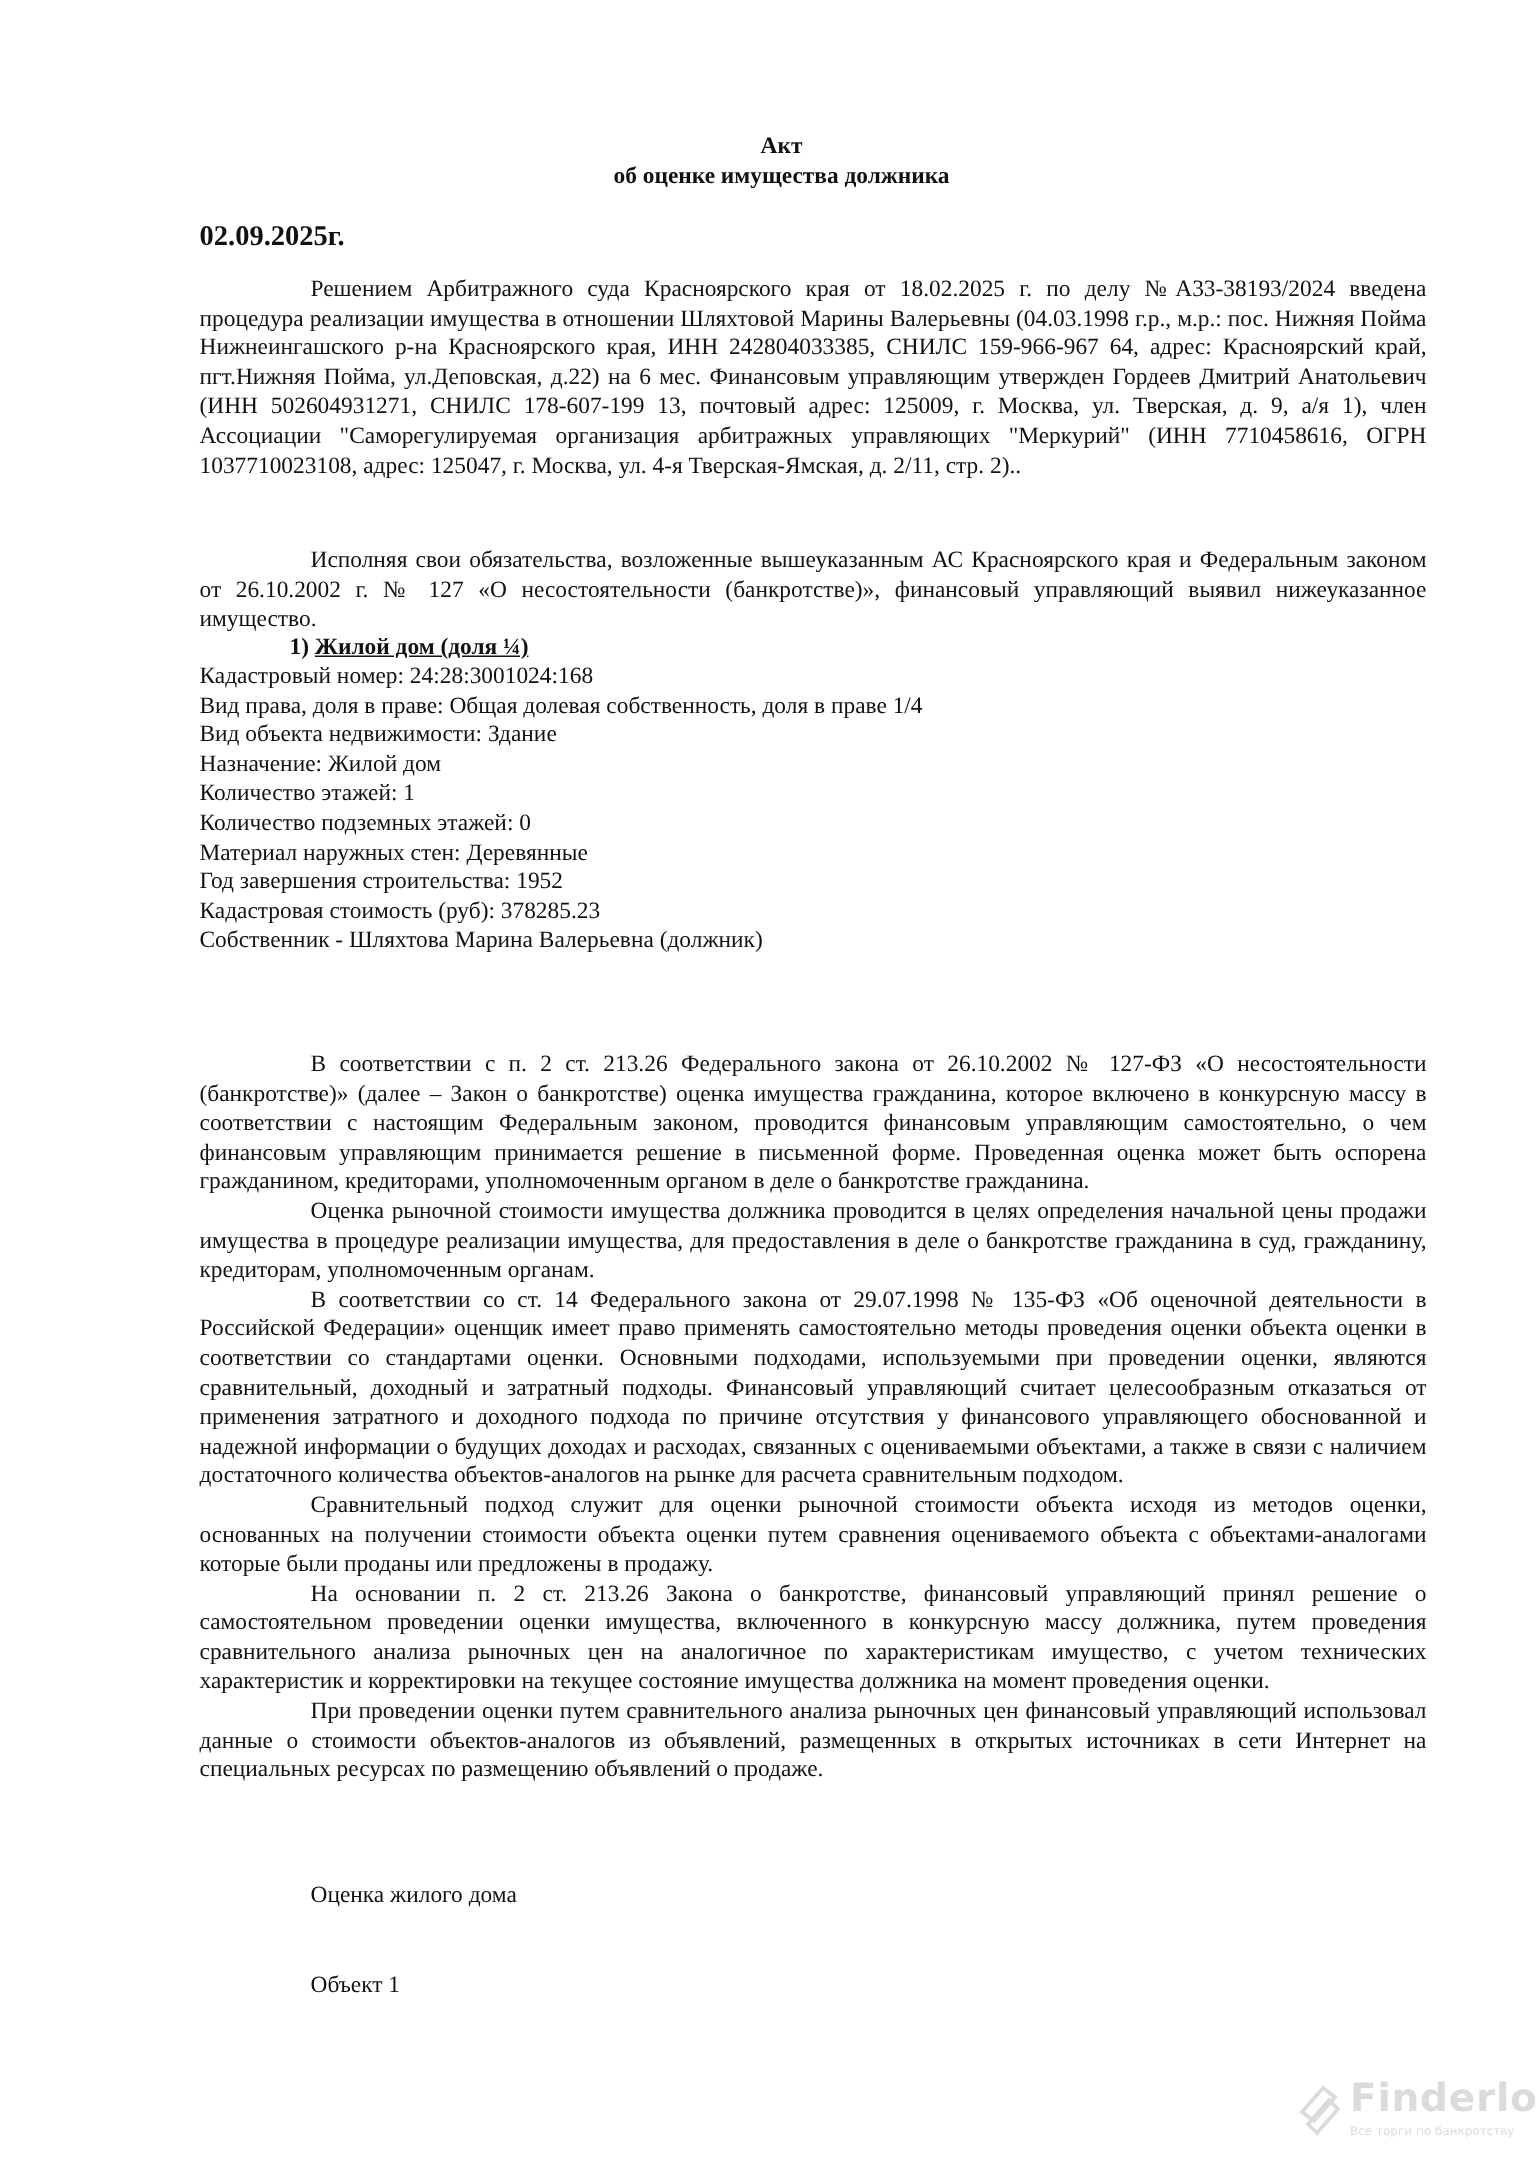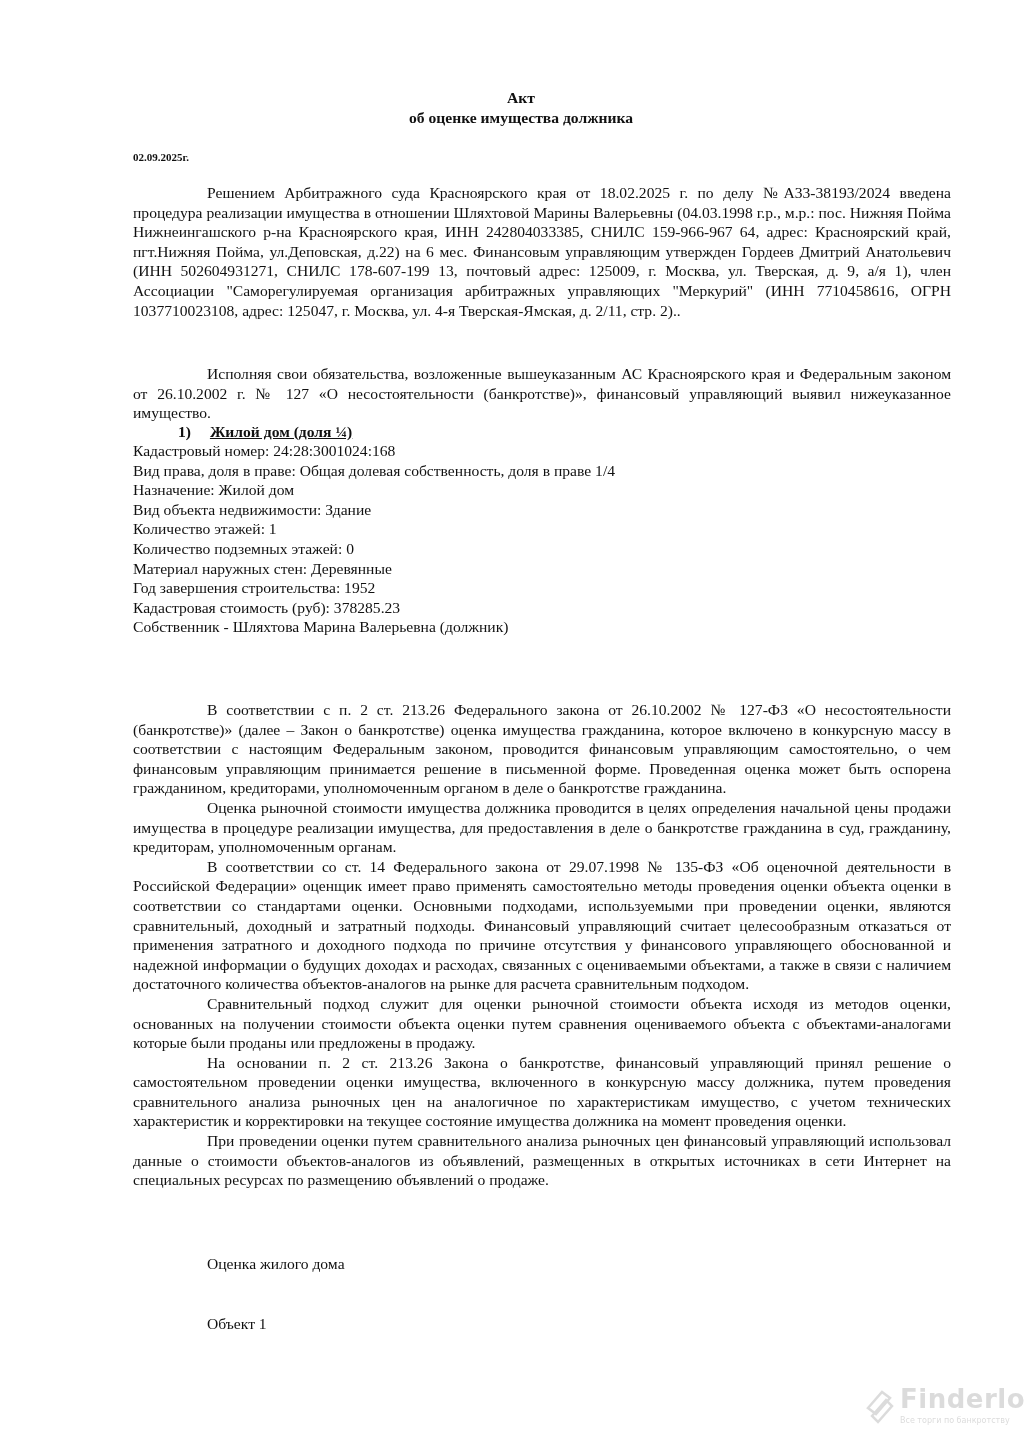--- a/index.html
+++ b/index.html
@@ -6,24 +6,24 @@
     body { width: 1024px; height: 1448px; position: relative; overflow: hidden; }
     .page {
       position: absolute; left: 0; top: 0; width: 1024px; height: 1448px;
       background: #ffffff; color: #111111;
       font-family: "Liberation Serif", "DejaVu Serif", serif;
       font-size: 15.6px; line-height: 19.6px;
     }
     .title { position: absolute; left: 17px; width: 936px; text-align: center; font-weight: bold; font-size: 15.6px; margin-left: 36px; }
     .t1 { top: 88px; }
     .t2 { top: 108px; }
-    .date { position: absolute; left: 133px; top: 148px; font-weight: bold; font-size: 11px; }
+    .date { position: absolute; left: 133px; top: 148px; font-weight: bold; font-size: 19px; }
     .block { position: absolute; left: 133px; width: 818px; }
     .para { text-align: justify; text-indent: 74px; margin: 0; }
-    .item-heading { position: absolute; left: 178px; top: 422px; font-weight: bold; }
+    .item-heading { position: absolute; left: 178px; top: 422px; font-weight: bold; text-align: right; }
     .item-heading .num { display: inline-block; width: 28px; }
     .item-heading .label { text-decoration: underline; }
     .props { position: absolute; left: 133px; top: 441px; width: 818px; }
     .props .row { margin: 0; white-space: nowrap; }
     .indent-line { position: absolute; left: 207px; }
     .watermark {
       position: absolute; left: 858px; top: 1380px; width: 166px; height: 60px;
       opacity: 0.35; color: #9a9a9a; font-family: "DejaVu Sans", sans-serif;
     }
     .watermark .wm-logo { position: absolute; left: 4px; top: 6px; width: 34px; height: 40px; }
@@ -49,22 +49,22 @@
   </div>
 
   <div class="item-heading">
     <span class="num">1)</span>
     <span class="label">Жилой дом (доля ¼)</span>
   </div>
 
   <div class="props">
     <p class="row">Кадастровый номер: 24:28:3001024:168</p>
     <p class="row">Вид права, доля в праве: Общая долевая собственность, доля в праве 1/4</p>
+    <p class="row">Вид объекта недвижимости: Здание</p>
     <p class="row">Назначение: Жилой дом</p>
-    <p class="row">Вид объекта недвижимости: Здание</p>
     <p class="row">Количество этажей: 1</p>
     <p class="row">Количество подземных этажей: 0</p>
     <p class="row">Материал наружных стен: Деревянные</p>
     <p class="row">Год завершения строительства: 1952</p>
     <p class="row">Кадастровая стоимость (руб): 378285.23</p>
     <p class="row">Собственник - Шляхтова Марина Валерьевна (должник)</p>
   </div>
 
   <div class="block" style="top:700px;">
     <p class="para">В соответствии с п. 2 ст. 213.26 Федерального закона от 26.10.2002 № 127-ФЗ «О несостоятельности (банкротстве)» (далее – Закон о банкротстве) оценка имущества гражданина, которое включено в конкурсную массу в соответствии с настоящим Федеральным законом, проводится финансовым управляющим самостоятельно, о чем финансовым управляющим принимается решение в письменной форме. Проведенная оценка может быть оспорена гражданином, кредиторами, уполномоченным органом в деле о банкротстве гражданина.</p>

